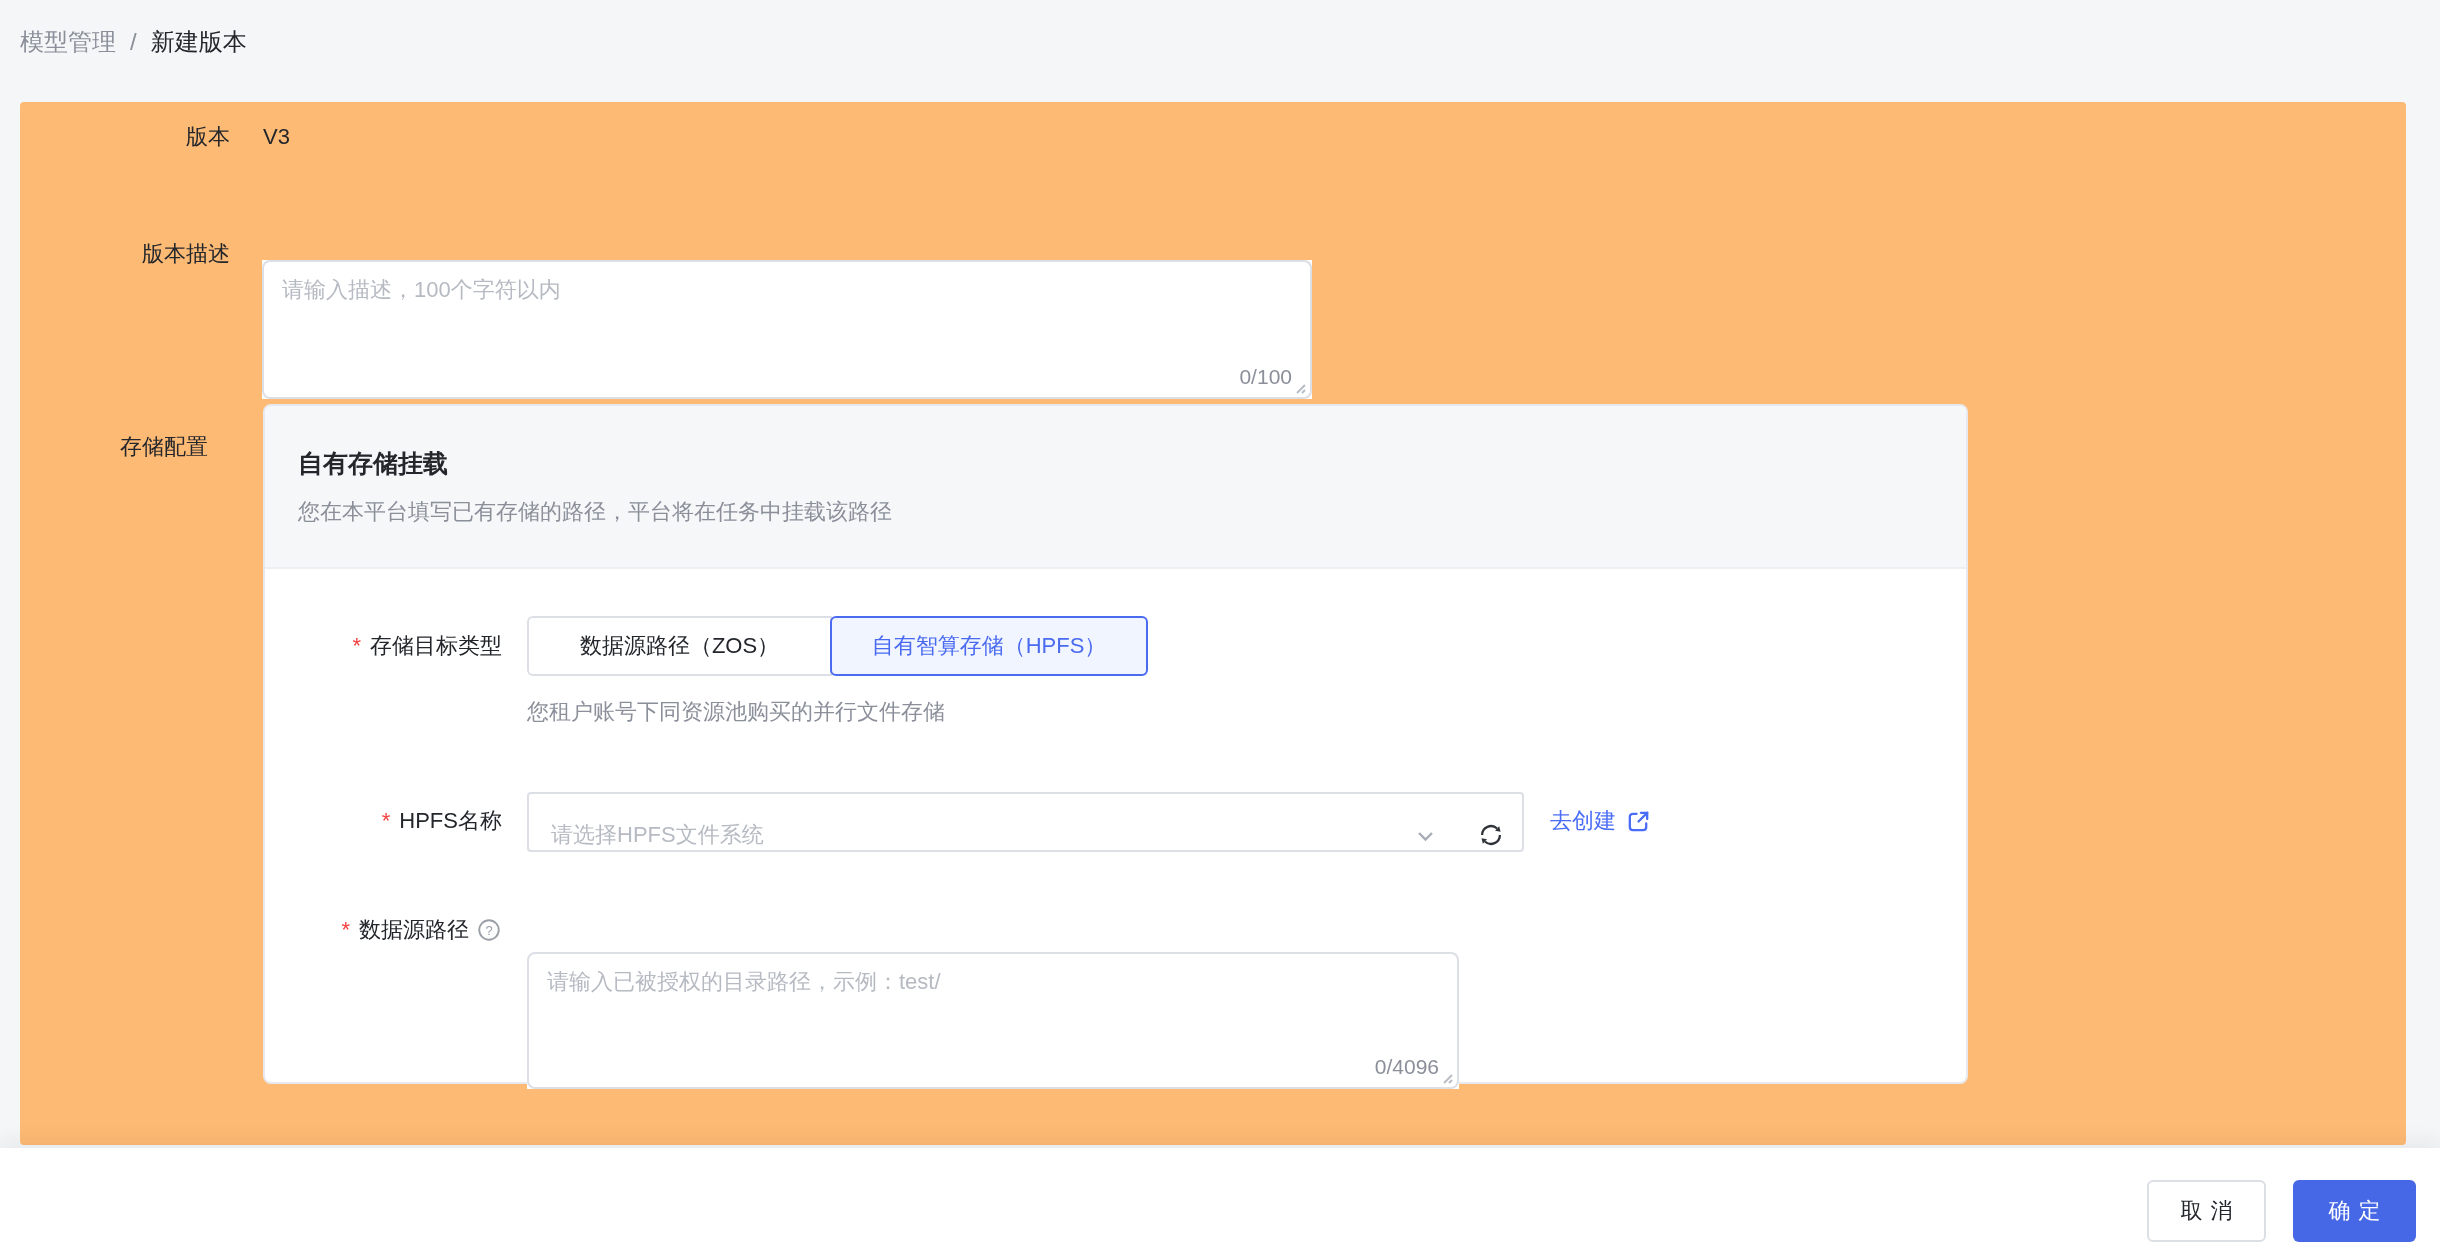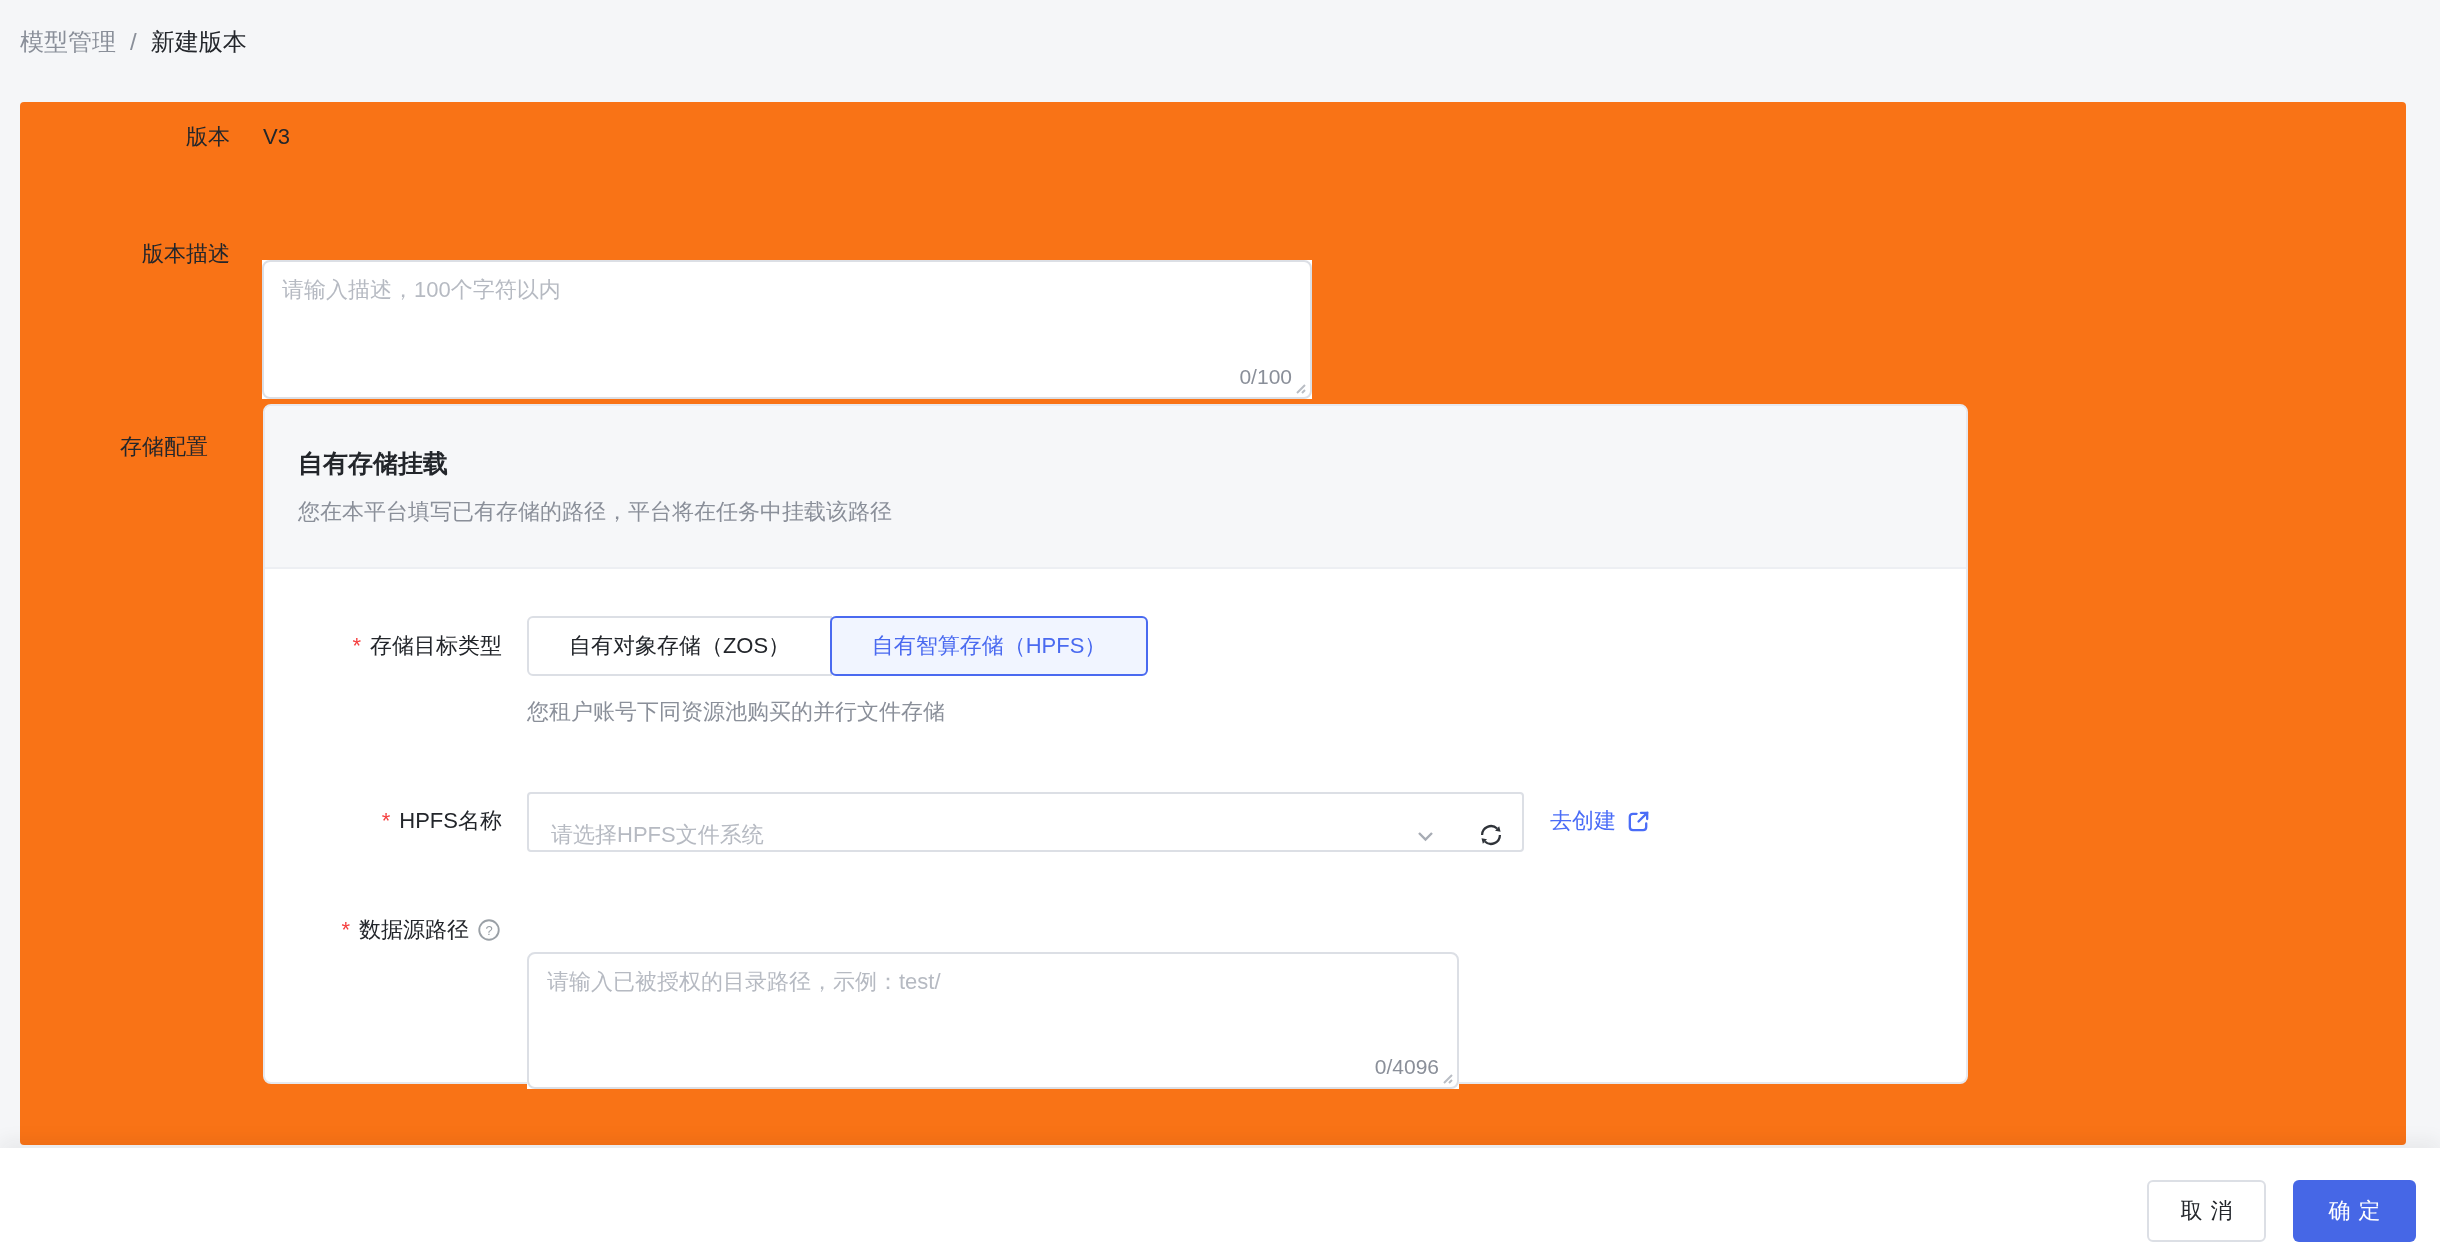--- a/index.html
+++ b/index.html
@@ -12,21 +12,21 @@
   }
   .screen { position:relative; width:2210px; height:1260px; }
 
   
   .breadcrumb { position:absolute; left:20px; top:26px; display:flex; gap:14px; font-size:24px; align-items:center; }
   .crumb-parent { color:var(--c-text-secondary,#8a8f99); cursor:pointer; }
   .crumb-sep { color:var(--c-text-secondary,#8a8f99); }
   .crumb-current { color:var(--c-text,#23262b); }
 
   
-  .card { position:absolute; left:20px; top:102px; width:2386px; height:1043px; background:#f97316; border-radius:4px; }
+  .card { position:absolute; left:20px; top:102px; width:2386px; height:1043px; background:#fdba74; border-radius:4px; }
 
   .outer-label { position:absolute; text-align:right; font-size:22px; line-height:28px; color:var(--c-text,#23262b); }
   .lbl-version { left:0; top:21px; width:210px; }
   .lbl-desc    { left:0; top:138px; width:210px; }
   .lbl-storage { left:0; top:331px; width:188px; }
   .version-value { position:absolute; left:243px; top:21px; font-size:22px; line-height:28px; }
 
   
   .ta-wrap { position:absolute; background:#fff;margin-top:47px; }
   .ta-desc { left:242px; top:111px; width:1050px; height:139px; }
@@ -125,21 +125,21 @@
       <div class="panel-header">
         <div class="panel-title">自有存储挂载</div>
         <div class="panel-subtitle">您在本平台填写已有存储的路径，平台将在任务中挂载该路径</div>
       </div>
 
       <div class="inner-label lbl-target">
         <span class="req">*</span>
         <span>存储目标类型</span>
       </div>
       <div class="seg-group">
-        <div class="seg-btn seg-zos">自有对象存储（ZOS）</div>
+        <div class="seg-btn seg-zos">数据源路径（ZOS）</div>
         <div class="seg-btn seg-hpfs">自有智算存储（HPFS）</div>
       </div>
       <div class="helper">您租户账号下同资源池购买的并行文件存储</div>
 
       <div class="inner-label lbl-hpfs">
         <span class="req">*</span>
         <span>HPFS名称</span>
       </div>
       <div class="select-group">
         <div class="select-box">

